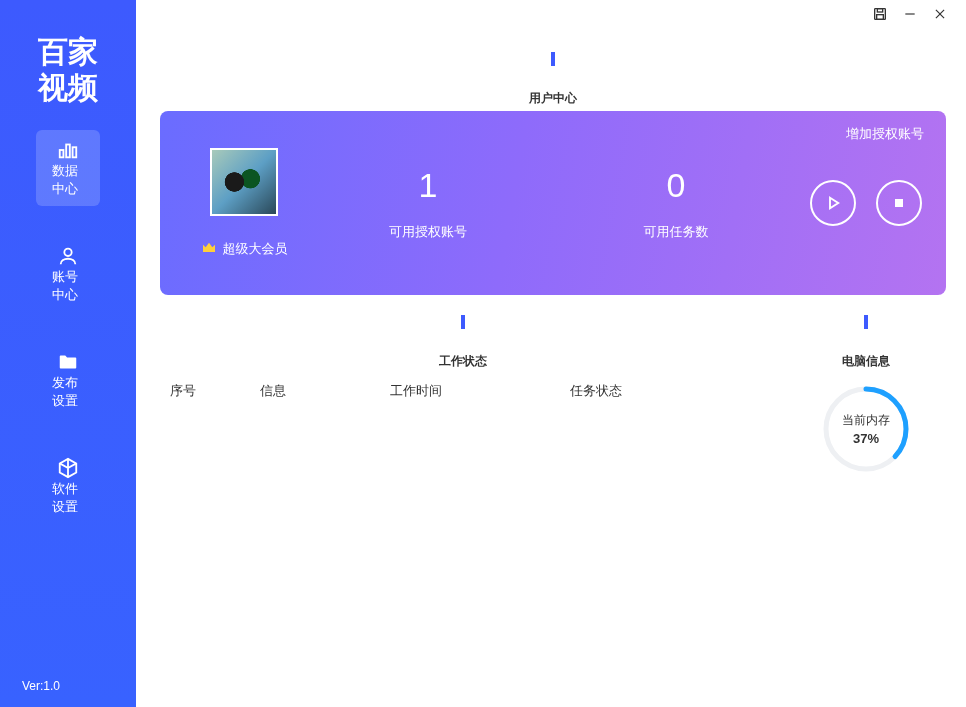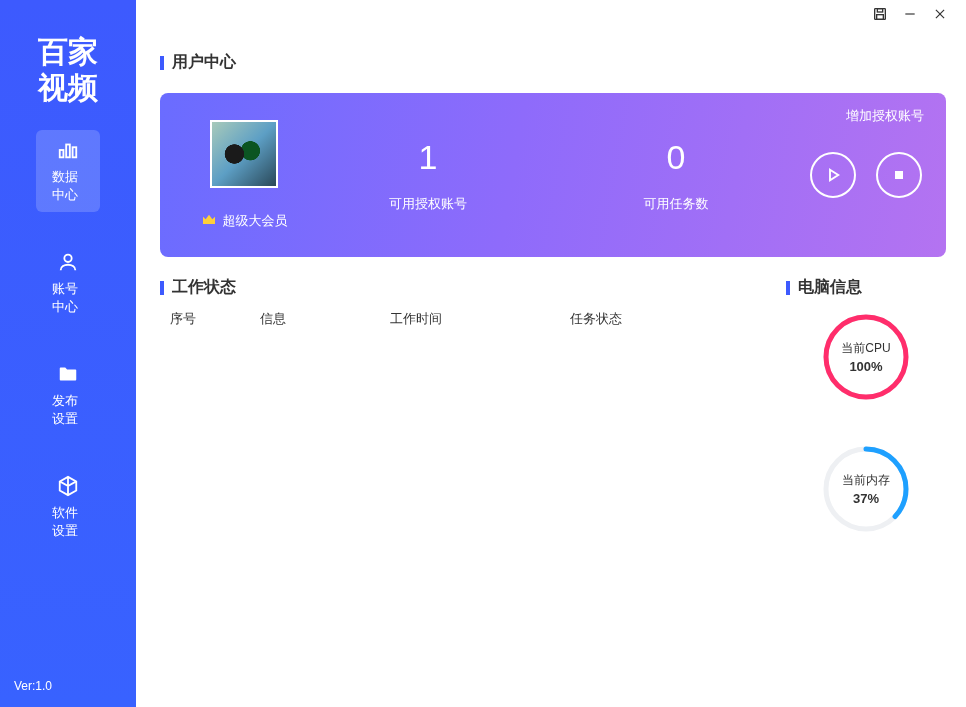--- a/index.html
+++ b/index.html
@@ -2,37 +2,37 @@
 <html><head>
   <meta charset="utf-8">
   <style>
     * { margin: 0; padding: 0; box-sizing: border-box; font-family: "Microsoft YaHei", sans-serif; }
     body { width: 966px; height: 707px; background: #fff; display: flex; overflow: hidden; }
 
     
     .sidebar { width: 136px; height: 100%; background: linear-gradient(180deg, #3d5afe 0%, #3862ff 100%); display: flex; flex-direction: column; align-items: center; color: #fff; position: relative; }
     .logo { font-size: 30px; font-weight: bold; text-align: center; margin-top: 34px; line-height: 1.2; }
     .nav { margin-top: 24px; width: 100%; display: flex; flex-direction: column; align-items: center; gap: 30px; }
-    .nav-item { width: 64px; display: flex; flex-direction: column; align-items: center; gap: 6px; cursor: pointer; padding: 8px 16px; border-radius: 6px; }
+    .nav-item { width: 64px; display: flex; flex-direction: column; align-items: center; cursor: pointer; padding: 8px 16px; border-radius: 6px; }
     .nav-item.active { background: rgba(255,255,255,0.18); }
     .nav-item .icon { width: 24px; height: 24px; display: flex; align-items: center; justify-content: center; }
     .nav-item .label { font-size: 13px; }
-    .version { position: absolute; bottom: 14px; left: 14px; font-size: 12px; }
+    .version { position: absolute; bottom: 14px; left: 22px; font-size: 12px; }
 
     
     .main { flex: 1; position: relative; padding: 0 20px 20px 24px; display: flex; flex-direction: column; }
     .window-controls { position: absolute; top: 6px; right: 18px; display: flex; gap: 14px; align-items: center; }
     .window-controls .ctrl { width: 16px; height: 16px; display: flex; align-items: center; justify-content: center; cursor: pointer; }
 
-    .section-title { display: flex; align-items: center; gap: 8px; font-weight: bold; font-size: 16px; color: #333; }
+    .section-title { display: flex; align-items: center; gap: 24px; font-weight: bold; font-size: 12px; color: #333; flex-direction: column; }
     .section-title .bar { width: 4px; height: 14px; background: #3d5afe; }
 
     
     .user-card-wrap { margin-top: 52px; }
-    .user-card { margin-top: 20px; height: 164px; border-radius: 8px; background: linear-gradient(100deg, #6a6cff 0%, #8e6bfb 45%, #b473f1 100%); position: relative; color: #fff; display: flex; align-items: center; padding: 0 24px; }
+    .user-card { margin-top: 4px; height: 184px; border-radius: 8px; background: linear-gradient(100deg, #6a6cff 0%, #8e6bfb 45%, #b473f1 100%); position: relative; color: #fff; display: flex; align-items: center; padding: 0 24px; }
     .user-block { display: flex; flex-direction: column; align-items: center; gap: 24px; width: 120px; }
     .avatar { width: 68px; height: 68px; border: 2px solid #fff; background: linear-gradient(135deg,#a8caba 0%, #5d9fc5 50%, #2a4858 100%); position:relative; overflow:hidden;}
     .avatar::after{content:""; position:absolute; inset:0; background: radial-gradient(circle at 35% 50%, #1a1a1a 0%, #1a1a1a 18%, transparent 19%), radial-gradient(circle at 60% 45%, #0b5522 0%, #0b5522 18%, transparent 19%);}
     .member-row { display: flex; align-items: center; gap: 6px; font-size: 13px; }
     .crown { color: #ffcf3a; }
 
     .stat { flex: 1; text-align: center; }
     .stat .num { font-size: 34px; font-weight: 500; }
     .stat .lbl { font-size: 13px; margin-top: 18px; }
 
@@ -183,27 +183,20 @@
     </div>
 
     <div class="info-col">
       <div class="section-title">
         <span class="bar"></span>
         <span>电脑信息</span>
       </div>
       <div class="gauges" id="gauges">
           <div class="gauge"><svg width="90" height="90" viewBox="0 0 90 90">
               <circle cx="45" cy="45" r="40" fill="none" stroke="#eef0f3" stroke-width="5"></circle>
-              <circle cx="45" cy="45" r="40" fill="none" stroke="#ff2d6b" stroke-width="5" stroke-linecap="round" stroke-dasharray="251.32741228718345 251.32741228718345"></circle>
-            </svg><div class="g-text">
-              <span>当前CPU</span>
-              <span class="val">100%</span>
-            </div></div>
-          <div class="gauge"><svg width="90" height="90" viewBox="0 0 90 90">
-              <circle cx="45" cy="45" r="40" fill="none" stroke="#eef0f3" stroke-width="5"></circle>
               <circle cx="45" cy="45" r="40" fill="none" stroke="#1ea0ff" stroke-width="5" stroke-linecap="round" stroke-dasharray="92.99114254625788 251.32741228718345"></circle>
             </svg><div class="g-text">
               <span>当前内存</span>
               <span class="val">37%</span>
             </div></div>
         </div>
     </div>
   </div>
 </div>
 

